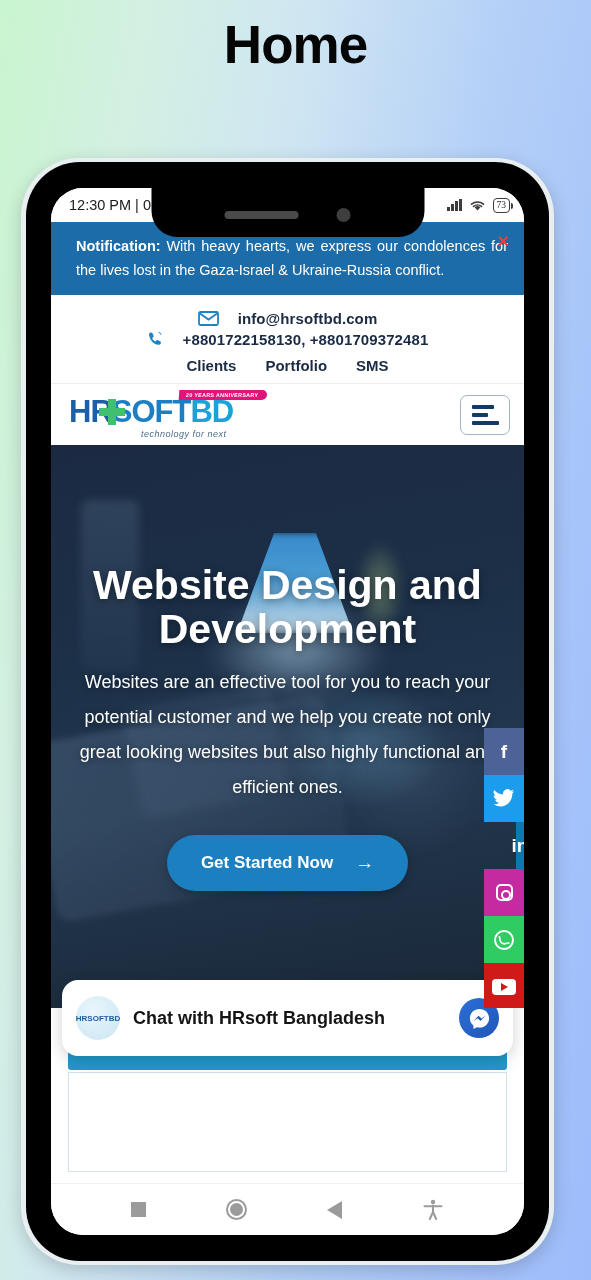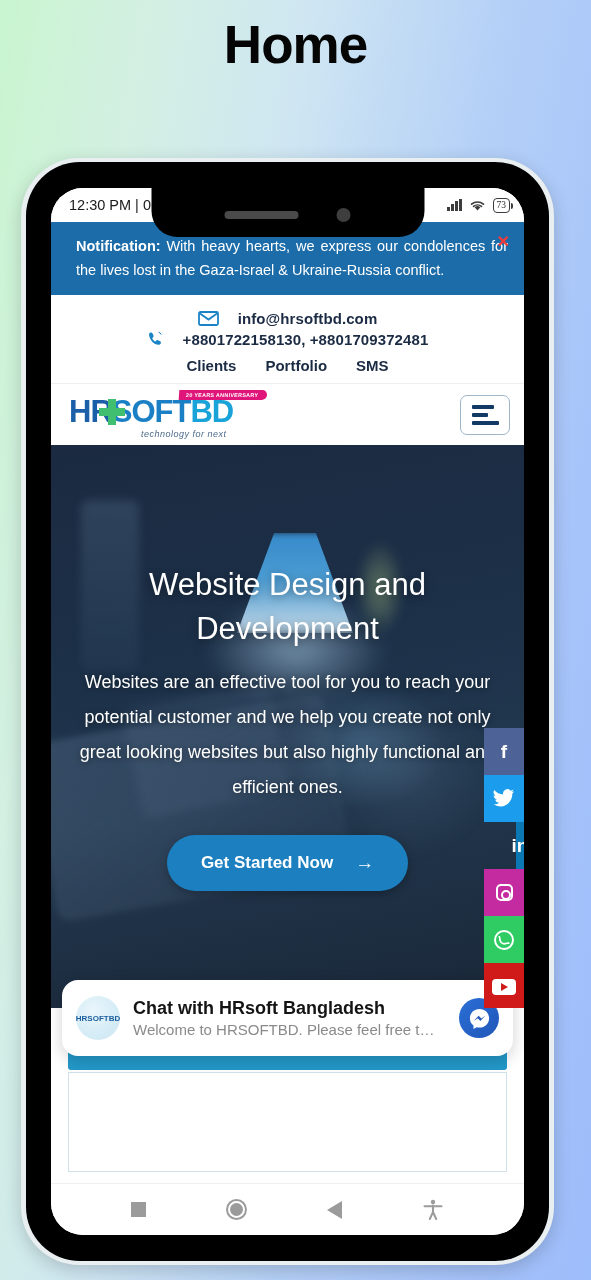--- a/index.html
+++ b/index.html
@@ -175,21 +175,21 @@
     background:radial-gradient(circle, rgba(95,120,150,0.22), transparent 70%);
     filter:blur(6px);
   }
   .plant{
     position:absolute; left:305px; top:96px; width:48px; height:95px;
     background:radial-gradient(ellipse at center, rgba(150,175,120,0.55), transparent 72%);
     filter:blur(4px);
   }
   .hero-content{ position:relative; z-index:2; padding:118px 18px 0; text-align:center; }
   .hero-title{
-    color:#fff; font-size:31px; font-weight:normal; line-height:44px;
+    color:#fff; font-size:41px; font-weight:bold; line-height:44px;
     text-shadow:0 2px 8px rgba(0,0,0,.4); padding:0 22px;
   }
   .hero-text{
     color:#fff; font-size:18px; line-height:35px; margin-top:14px;
     text-shadow:0 1px 6px rgba(0,0,0,.45); padding:0 6px;
   }
   .cta{
     display:inline-flex; align-items:center; gap:22px;
     margin-top:30px; background:#1b7fc0; color:#fff;
     font-size:17px; font-weight:bold; padding:17px 34px;
@@ -385,21 +385,20 @@
         </div>
       </div>
 
       <div class="lower">
         <div class="teal-card"></div>
         <div class="white-card"></div>
         <div class="chatbox">
           <div class="chat-logo">HRSOFTBD</div>
           <div class="chat-txt">
             <div class="chat-title">Chat with HRsoft Bangladesh</div>
-            <div class="chat-sub">Welcome to HRSOFTBD. Please feel free t…</div>
           </div>
           <div class="msgr">
             <svg viewBox="0 0 24 24">
                 <path d="M12 2C6.3 2 2 6.2 2 11.7c0 3.1 1.4 5.9 3.7 7.6v3.7l3.4-1.9c.9.25 1.9.4 2.9.4 5.7 0 10-4.2 10-9.8S17.7 2 12 2z" fill="#fff"></path>
                 <path d="M5.9 14.6 11.1 9l2.8 2.9L18.1 9l-5.2 5.6-2.7-2.9-4.3 2.9z" fill="#2256b8"></path>
               </svg>
           </div>
         </div>
       </div>
 

